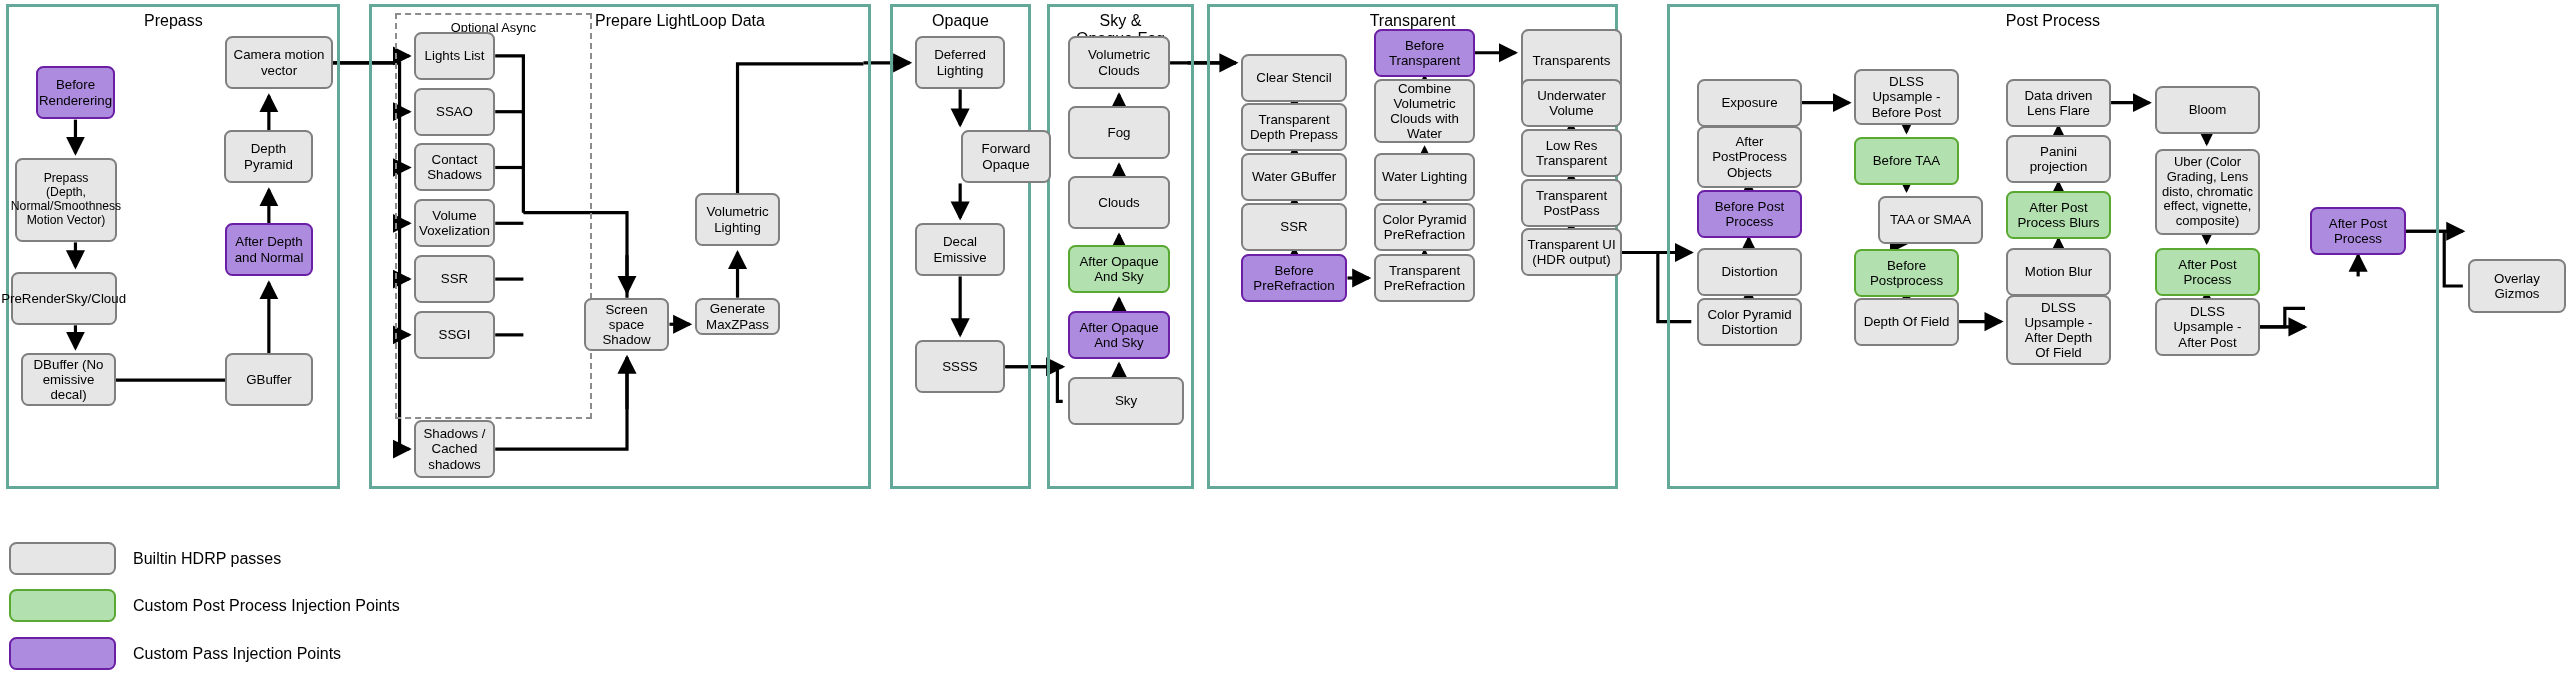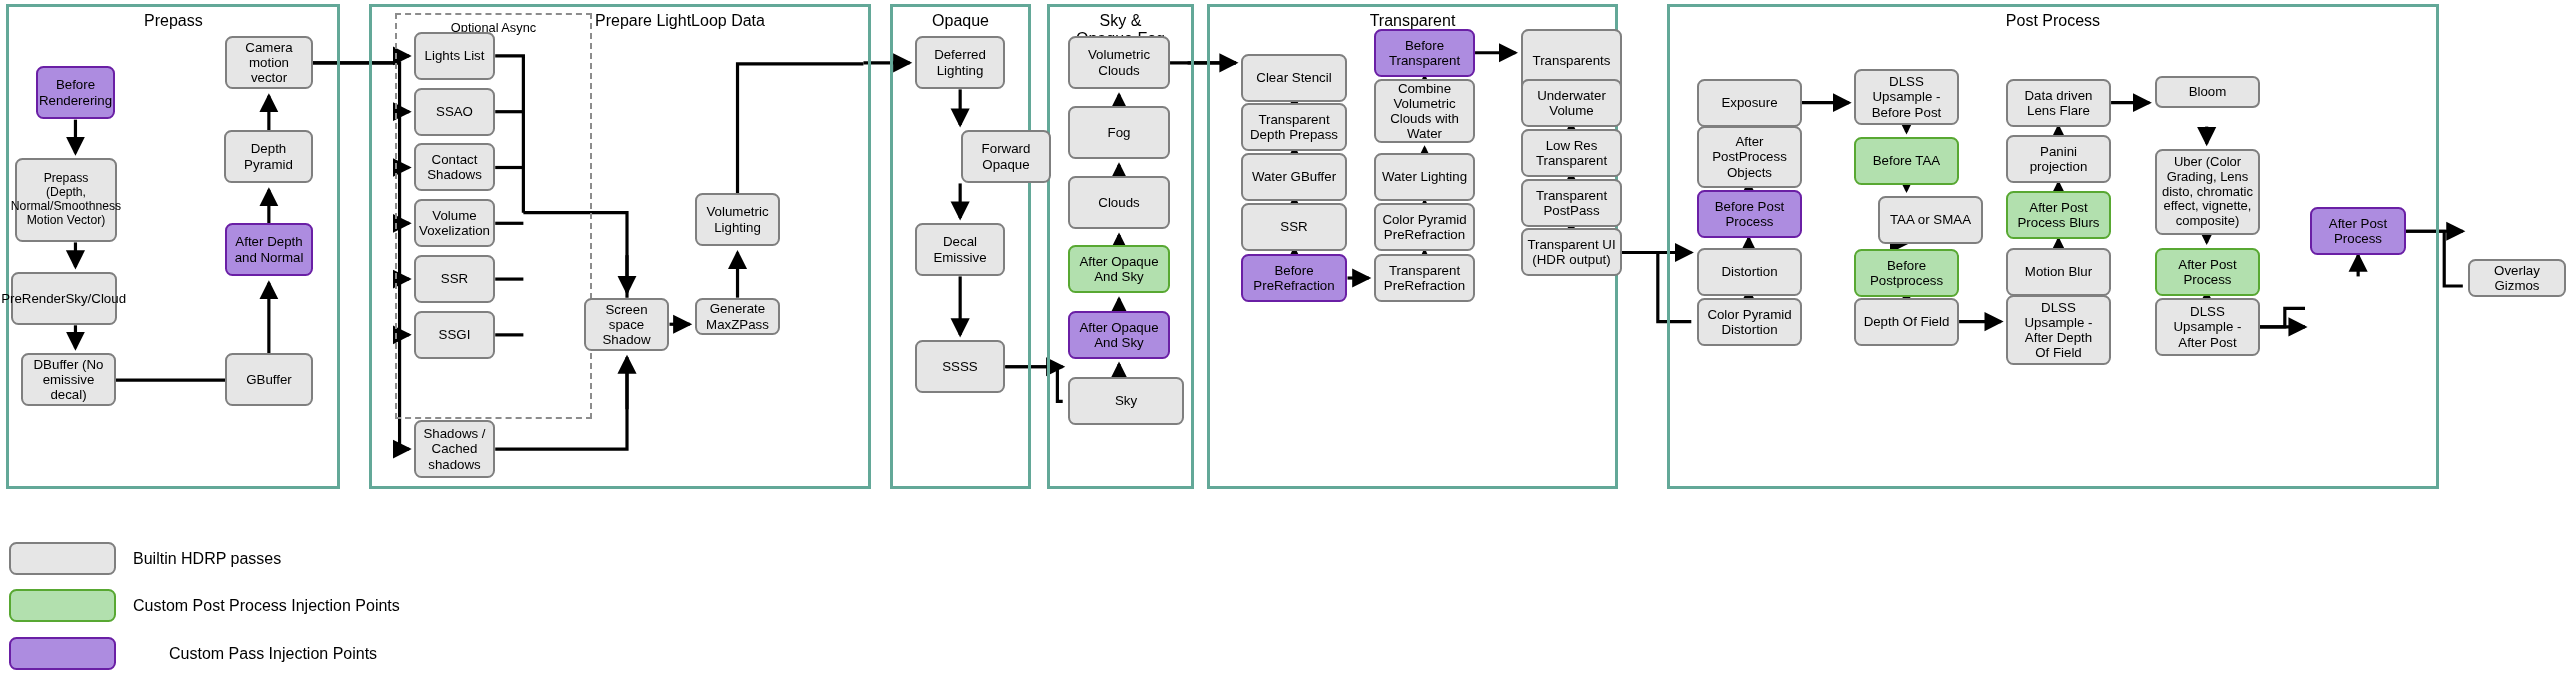--- a/index.html
+++ b/index.html
@@ -148,21 +148,21 @@
     </div>
     <div class="node n-builtin" style="left: 15px; top: 158px; width: 102px; height: 84px; font-size: 12.2px;">
       <span>Prepass<br>(Depth,<br>Normal/Smoothness<br>Motion Vector)</span>
     </div>
     <div class="node n-builtin" style="left: 10.6px; top: 272px; width: 106px; height: 53px;">
       <span>PreRenderSky/Cloud</span>
     </div>
     <div class="node n-builtin" style="left: 21px; top: 353px; width: 95px; height: 53px;">
       <span>DBuffer (No<br>emissive decal)</span>
     </div>
-    <div class="node n-builtin" style="left: 225px; top: 36px; width: 88px; height: 53px;">
+    <div class="node n-builtin" style="left: 225px; top: 36px; width: 108px; height: 53px;">
       <span>Camera motion<br>vector</span>
     </div>
     <div class="node n-builtin" style="left: 224px; top: 130px; width: 89px; height: 53px;">
       <span>Depth Pyramid</span>
     </div>
     <div class="node n-purple" style="left: 225px; top: 223px; width: 88px; height: 53px;">
       <span>After Depth<br>and Normal</span>
     </div>
     <div class="node n-builtin" style="left: 225px; top: 353px; width: 88px; height: 53px;">
       <span>GBuffer</span>
@@ -310,44 +310,44 @@
     </div>
     <div class="node n-green" style="left: 2006px; top: 191px; width: 105px; height: 48px;">
       <span>After Post<br>Process Blurs</span>
     </div>
     <div class="node n-builtin" style="left: 2006px; top: 248px; width: 105px; height: 48px;">
       <span>Motion Blur</span>
     </div>
     <div class="node n-builtin" style="left: 2006px; top: 295px; width: 105px; height: 70px;">
       <span>DLSS<br>Upsample -<br>After Depth<br>Of Field</span>
     </div>
-    <div class="node n-builtin" style="left: 2155px; top: 76px; width: 105px; height: 32px; border-radius: 7px;">
+    <div class="node n-builtin" style="left: 2155px; top: 86px; width: 105px; height: 48px;">
       <span>Bloom</span>
     </div>
     <div class="node n-builtin" style="left: 2155px; top: 149px; width: 105px; height: 86px; font-size: 13px;">
       <span>Uber (Color<br>Grading, Lens<br>disto, chromatic<br>effect, vignette,<br>composite)</span>
     </div>
     <div class="node n-green" style="left: 2155px; top: 248px; width: 105px; height: 48px;">
       <span>After Post<br>Process</span>
     </div>
     <div class="node n-builtin" style="left: 2155px; top: 298px; width: 105px; height: 58px;">
       <span>DLSS<br>Upsample -<br>After Post</span>
     </div>
     <div class="node n-purple" style="left: 2310px; top: 207px; width: 96px; height: 48px;">
       <span>After Post<br>Process</span>
     </div>
-    <div class="node n-builtin" style="left: 2468px; top: 259px; width: 98px; height: 38px;">
+    <div class="node n-builtin" style="left: 2468px; top: 259px; width: 98px; height: 54px;">
       <span>Overlay<br>Gizmos</span>
     </div>
     <div class="legend-sw n-builtin" style="left: 8.5px; top: 542px; width: 107px; height: 33px;"></div>
     <div class="legend-lbl" style="left: 133px; top: 542px;">
       <span>Builtin HDRP passes</span>
     </div>
     <div class="legend-sw n-green" style="left: 8.5px; top: 589px; width: 107px; height: 33px;"></div>
     <div class="legend-lbl" style="left: 133px; top: 589px;">
       <span>Custom Post Process Injection Points</span>
     </div>
     <div class="legend-sw n-purple" style="left: 8.5px; top: 637px; width: 107px; height: 33px;"></div>
-    <div class="legend-lbl" style="left: 133px; top: 637px; margin-left: 36px;">
+    <div class="legend-lbl" style="left: 133px; top: 637px;">
       <span>Custom Pass Injection Points</span>
     </div>
   </div>
 
 
 </body></html>

